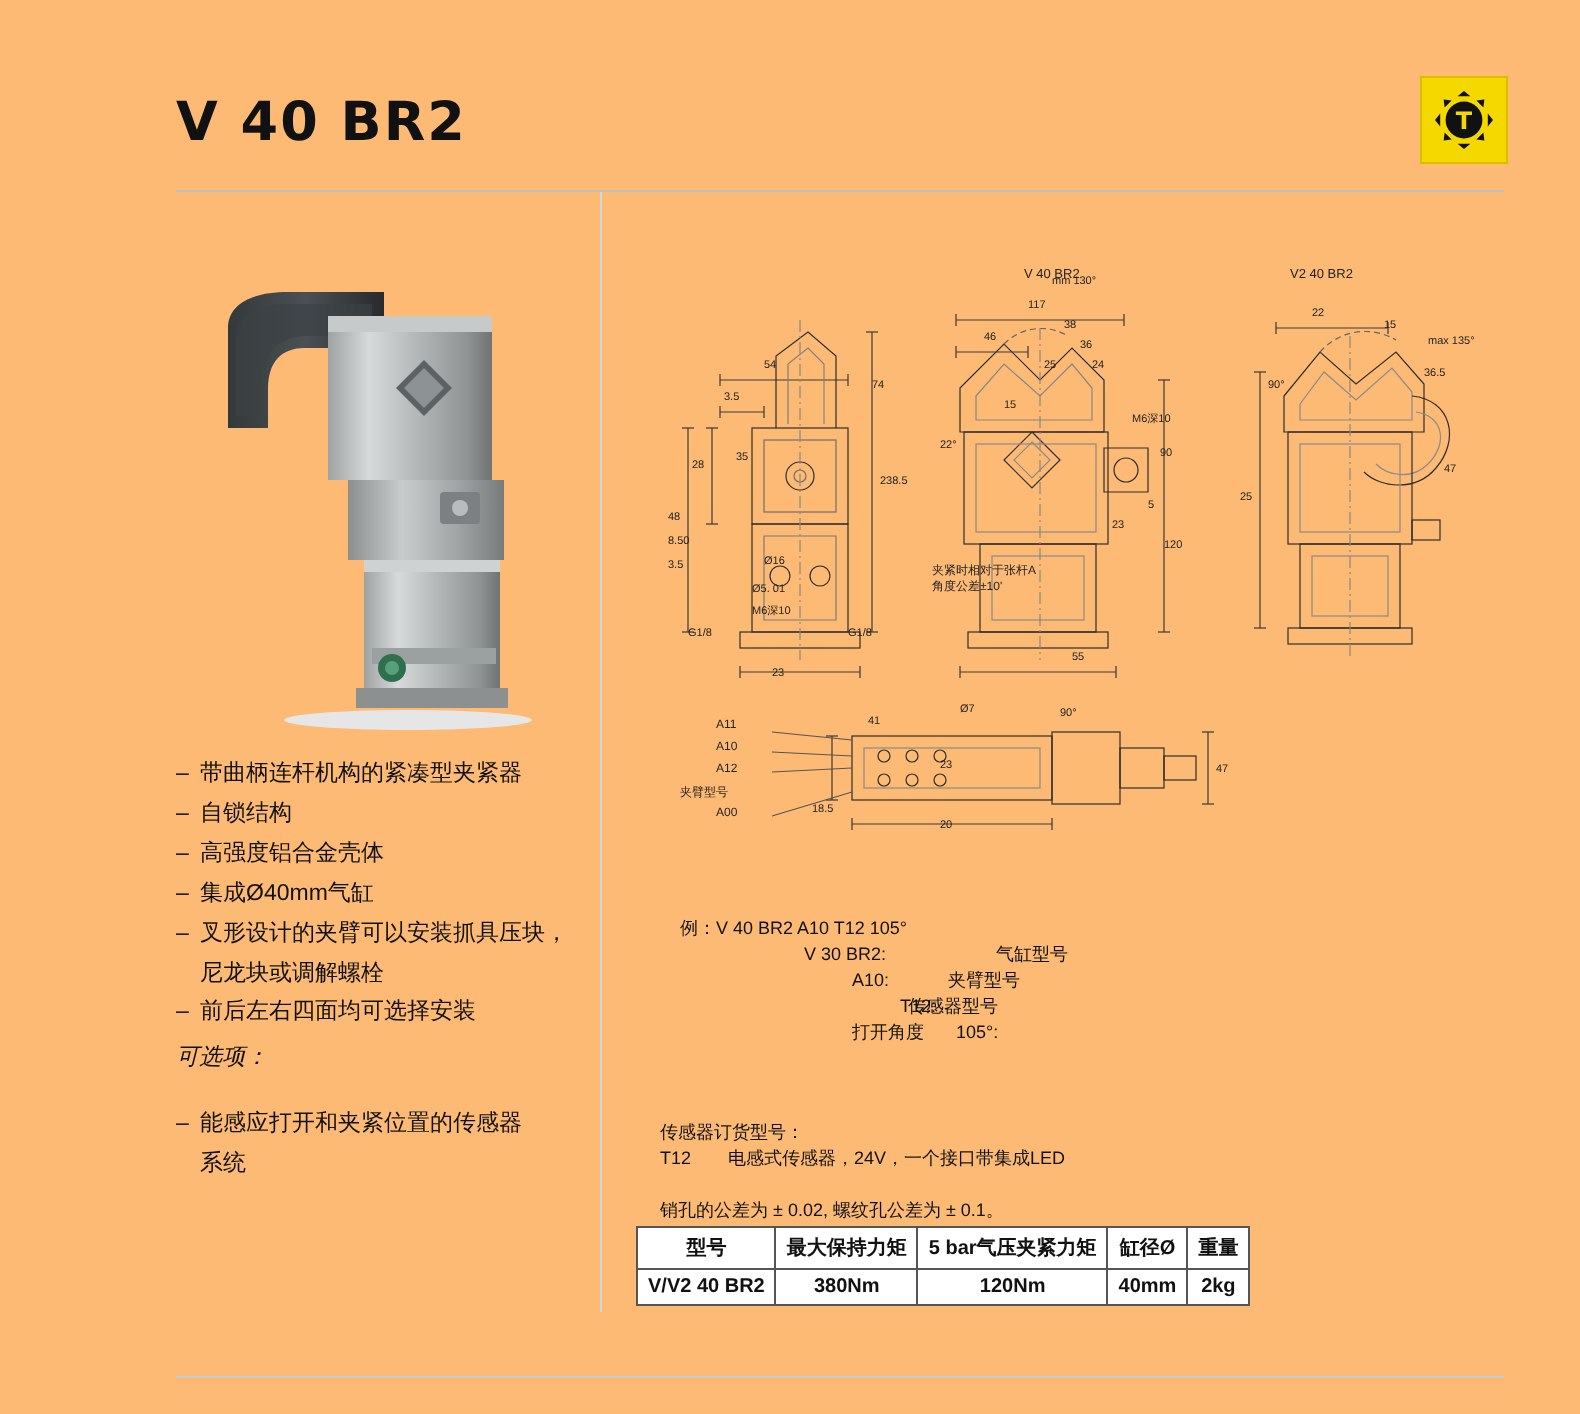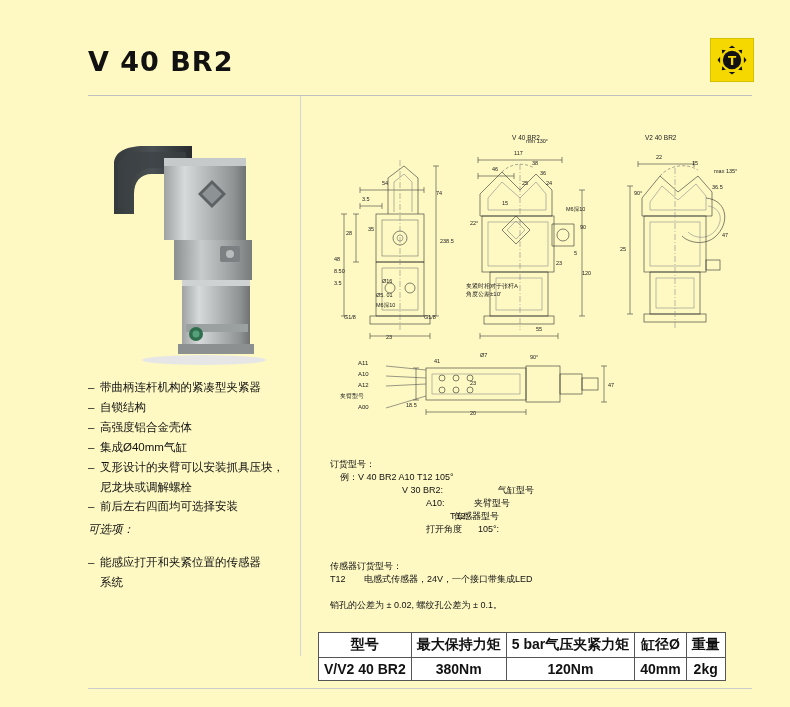--- a/index.html
+++ b/index.html
@@ -11,21 +11,21 @@
     width: 790px;
     height: 707px;
     position: relative;
     font-family: "Liberation Sans", sans-serif;
     color: #1a1a1a;
     overflow: hidden;
   }
   .page {
     position: absolute;
     inset: 0;
-    background: #fef9c3;
+    background: #fdba74;
   }
   
   .header {
     position: absolute;
     left: 0; top: 0;
     width: 790px; height: 96px;
   }
   .title {
     position: absolute;
     left: 88px; top: 46px;
@@ -150,23 +150,23 @@
     position: absolute;
     left: 330px; top: 598px;
     width: 400px;
     font-size: 9px;
     line-height: 14px;
     color: #111;
   }
   
   .spec-table {
     position: absolute;
-    left: 318px; top: 632px;
+    left: 318px; top: 613px;
     border-collapse: collapse;
-    font-size: 14px;
+    font-size: 10px;
   }
   .spec-table td, .spec-table th {
     border: 1px solid #555;
     padding: 3px 5px;
     text-align: center;
     font-weight: bold;
     color: #111;
     background: #fff;
   }
   .spec-table thead th { font-weight: bold; }
@@ -465,21 +465,20 @@
     <div class="dim" style="left:150px; top:232px;">Ø7</div>
     <div class="dim" style="left:200px; top:234px;">90°</div>
     <div class="dim" style="left:104px; top:238px;">41</div>
     <div class="dim" style="left:140px; top:260px;">23</div>
     <div class="dim" style="left:278px; top:262px;">47</div>
     <div class="dim" style="left:140px; top:290px;">20</div>
     <div class="dim" style="left:76px; top:282px;">18.5</div>
   </div>
 
   <div class="order-block">
-    <div class="row">订货型号：</div>
     <div class="row ind1">例：V 40 BR2 A10 T12 105°</div>
     <div class="row ind2">
       <span>V 30 BR2:</span>
       <span class="rcol">气缸型号</span>
     </div>
     <div class="row ind3">
       <span>A10:</span>
       <span class="rcol" style="left:144px;">夹臂型号</span>
     </div>
     <div class="row ind4">

